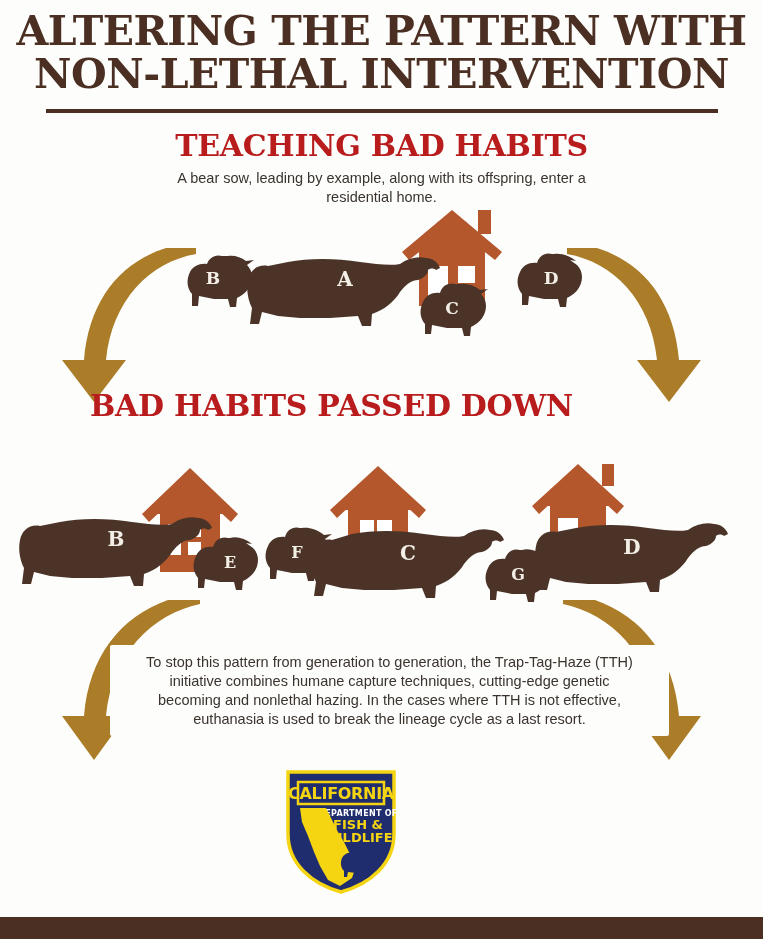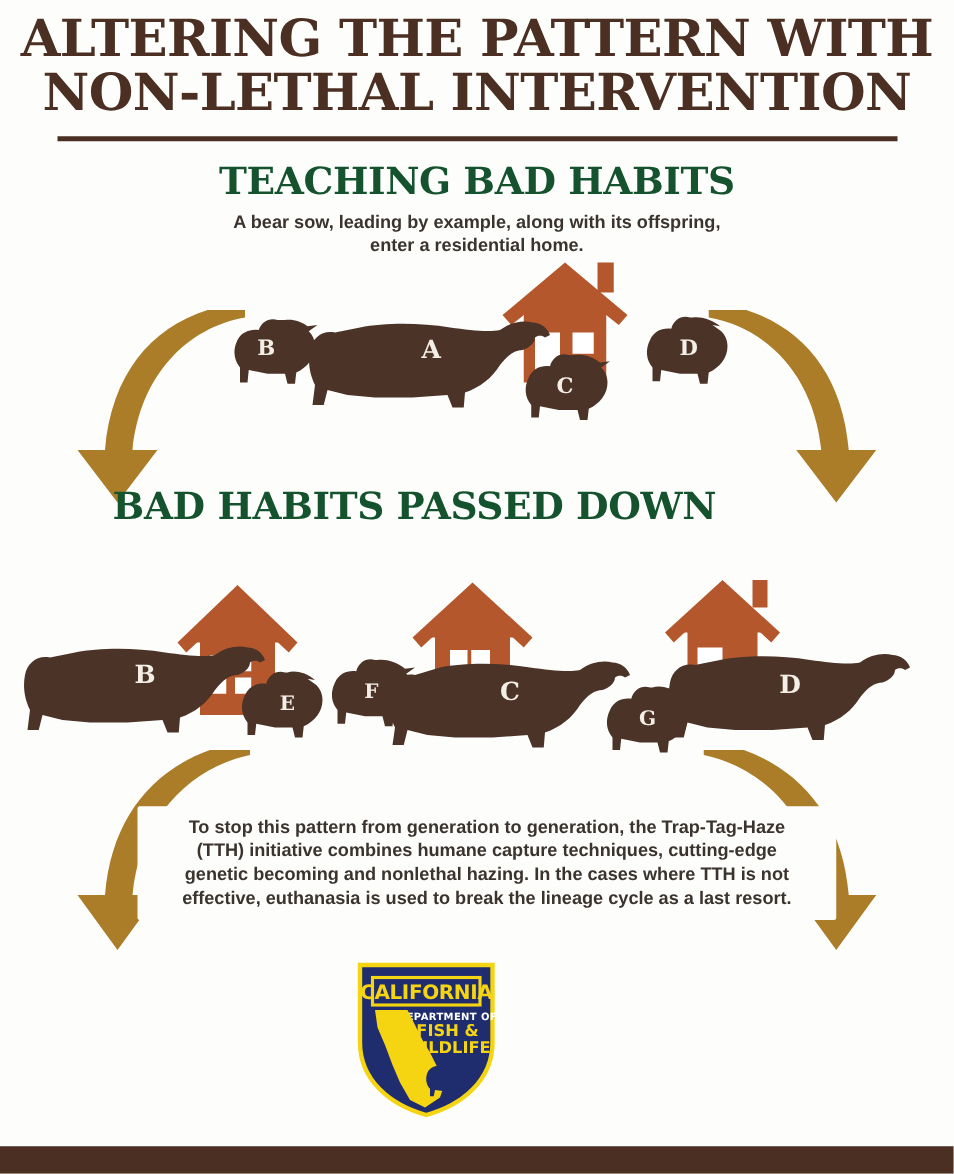--- a/index.html
+++ b/index.html
@@ -33,33 +33,32 @@
     width: 672px;
     height: 4px;
     background: #4a2f22;
     margin: 12px auto 0 auto;
   }
 
   
   .section-head {
     font-family: "DejaVu Serif", serif;
     font-weight: bold;
-    color: #14532d;
+    color: #b91c1c;
     font-size: 30px;
     text-align: center;
     letter-spacing: -0.3px;
     white-space: nowrap;
   }
   .section-body {
     font-family: "Liberation Sans", sans-serif;
     color: #3a332e;
     font-size: 14.5px;
     line-height: 1.32;
     text-align: center;
-    font-weight: bold;
   }
 
   
   .abs { position: absolute; }
 
   #sec1 { left: 0; top: 128px; width: 763px; z-index: 6; }
   #sec1 .section-body { width: 420px; margin: 6px auto 0 auto; }
 
   #sec2 { left: 0; top: 388px; width: 663px; z-index: 6; }
   #sec2 .section-body { width: 560px; margin: 6px auto 0 auto; }

